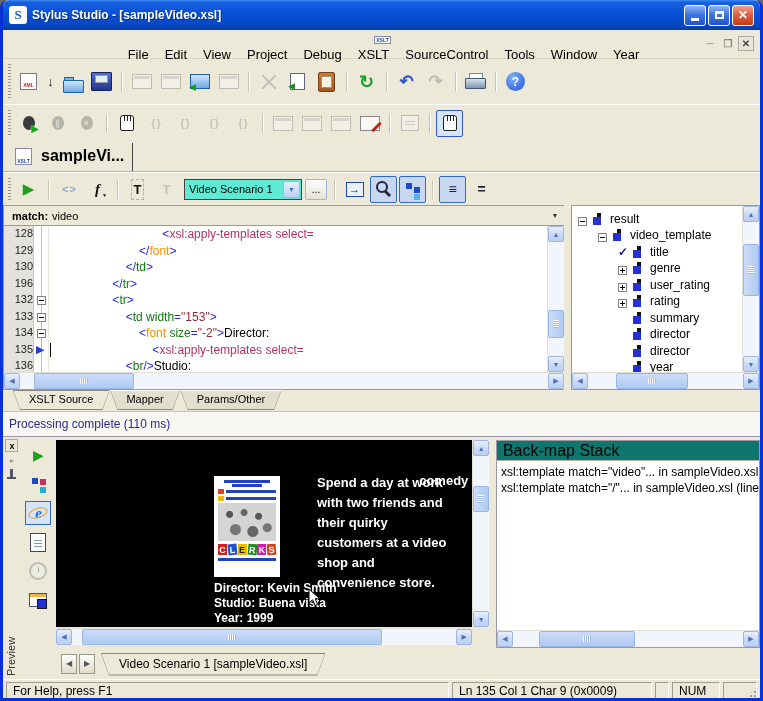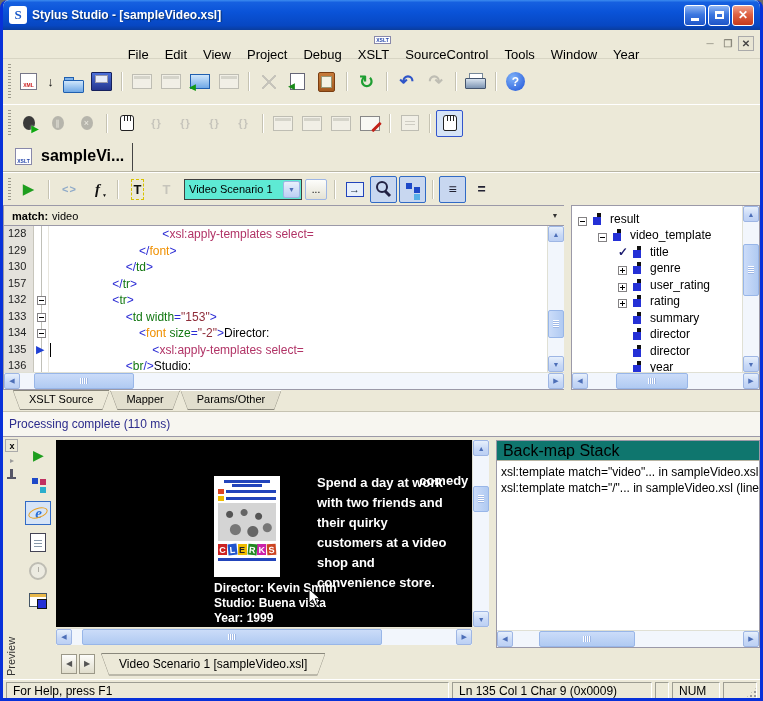--- a/index.html
+++ b/index.html
@@ -126,21 +126,21 @@
   .doctab .lbl{font-weight:bold;font-size:16px;}
   
   .edregion{height:185px;display:flex;background:#ECE9D8;}
   .edleft{width:561px;display:flex;flex-direction:column;border:1px solid #9B99A8;border-right:none;}
   .matchbar{height:20px;background:#ECE9D8;border-bottom:1px solid #9B99A8;display:flex;align-items:center;padding:0 2px 0 8px;font-size:11px;}
   .matchbar .k{font-weight:bold;}
   .matchbar .v{margin-left:4px;}
   .matchdrop{margin-left:auto;width:14px;height:14px;display:flex;align-items:center;justify-content:center;font-size:7px;color:#333;}
   .codearea{flex:1;display:flex;background:#fff;overflow:hidden;position:relative;}
   .crow{height:16.5px;display:flex;}
-  .crow .num{width:30px;padding:1px 0 0 4px;font-size:11px;color:#222;background:#E4E2DC;border-right:1px solid #C8C6BC;}
+  .crow .num{width:30px;padding:1px 0 0 4px;font-size:11px;color:#222;background:#E4E2DC;border-right:1px solid #C8C6BC;text-align:right;}
   .crow .fold{width:15px;position:relative;border-right:1px solid #E8E6DE;}
   .crow .fold .vline{position:absolute;left:7px;top:0;bottom:0;width:1px;background:#C0C0B8;}
   .minusbox{position:absolute;left:3px;top:4px;width:9px;height:9px;background:#fff;border:1px solid #848284;}
   .minusbox::before{content:"";position:absolute;left:1px;top:3px;width:5px;height:1px;background:#000;}
   .curarrow{position:absolute;left:2px;top:2px;color:#1F3FD4;font-size:11px;line-height:11px;}
   .crow .ct{flex:1;white-space:pre;padding-top:1px;position:relative;}
   .caret{position:absolute;left:1px;top:1px;width:1px;height:14px;background:#000;}
   .s-p{color:#000;} .s-b{color:#2A2AD4;} .s-t{color:#117711;} .s-x{color:#B13366;} .s-v{color:#8F2C39;} .s-o{color:#F09000;}
   
   .sb-h{height:17px;display:flex;background:#F2F6FC;border-top:1px solid #E0E0D4;}
@@ -408,21 +408,21 @@
               <span class="ct"><span class="s-p">                           </span><span class="s-b">&lt;/</span><span class="s-o">font</span><span class="s-b">&gt;</span></span>
             </div>
             <div class="crow">
               <span class="num">130</span>
               <span class="fold">
                 <span class="vline"></span>
               </span>
               <span class="ct"><span class="s-p">                       </span><span class="s-b">&lt;/</span><span class="s-t">td</span><span class="s-b">&gt;</span></span>
             </div>
             <div class="crow">
-              <span class="num">157</span>
+              <span class="num">196</span>
               <span class="fold">
                 <span class="vline"></span>
               </span>
               <span class="ct"><span class="s-p">                   </span><span class="s-b">&lt;/</span><span class="s-t">tr</span><span class="s-b">&gt;</span></span>
             </div>
             <div class="crow">
               <span class="num">132</span>
               <span class="fold">
                 <span class="vline"></span>
                 <span class="minusbox"></span>

